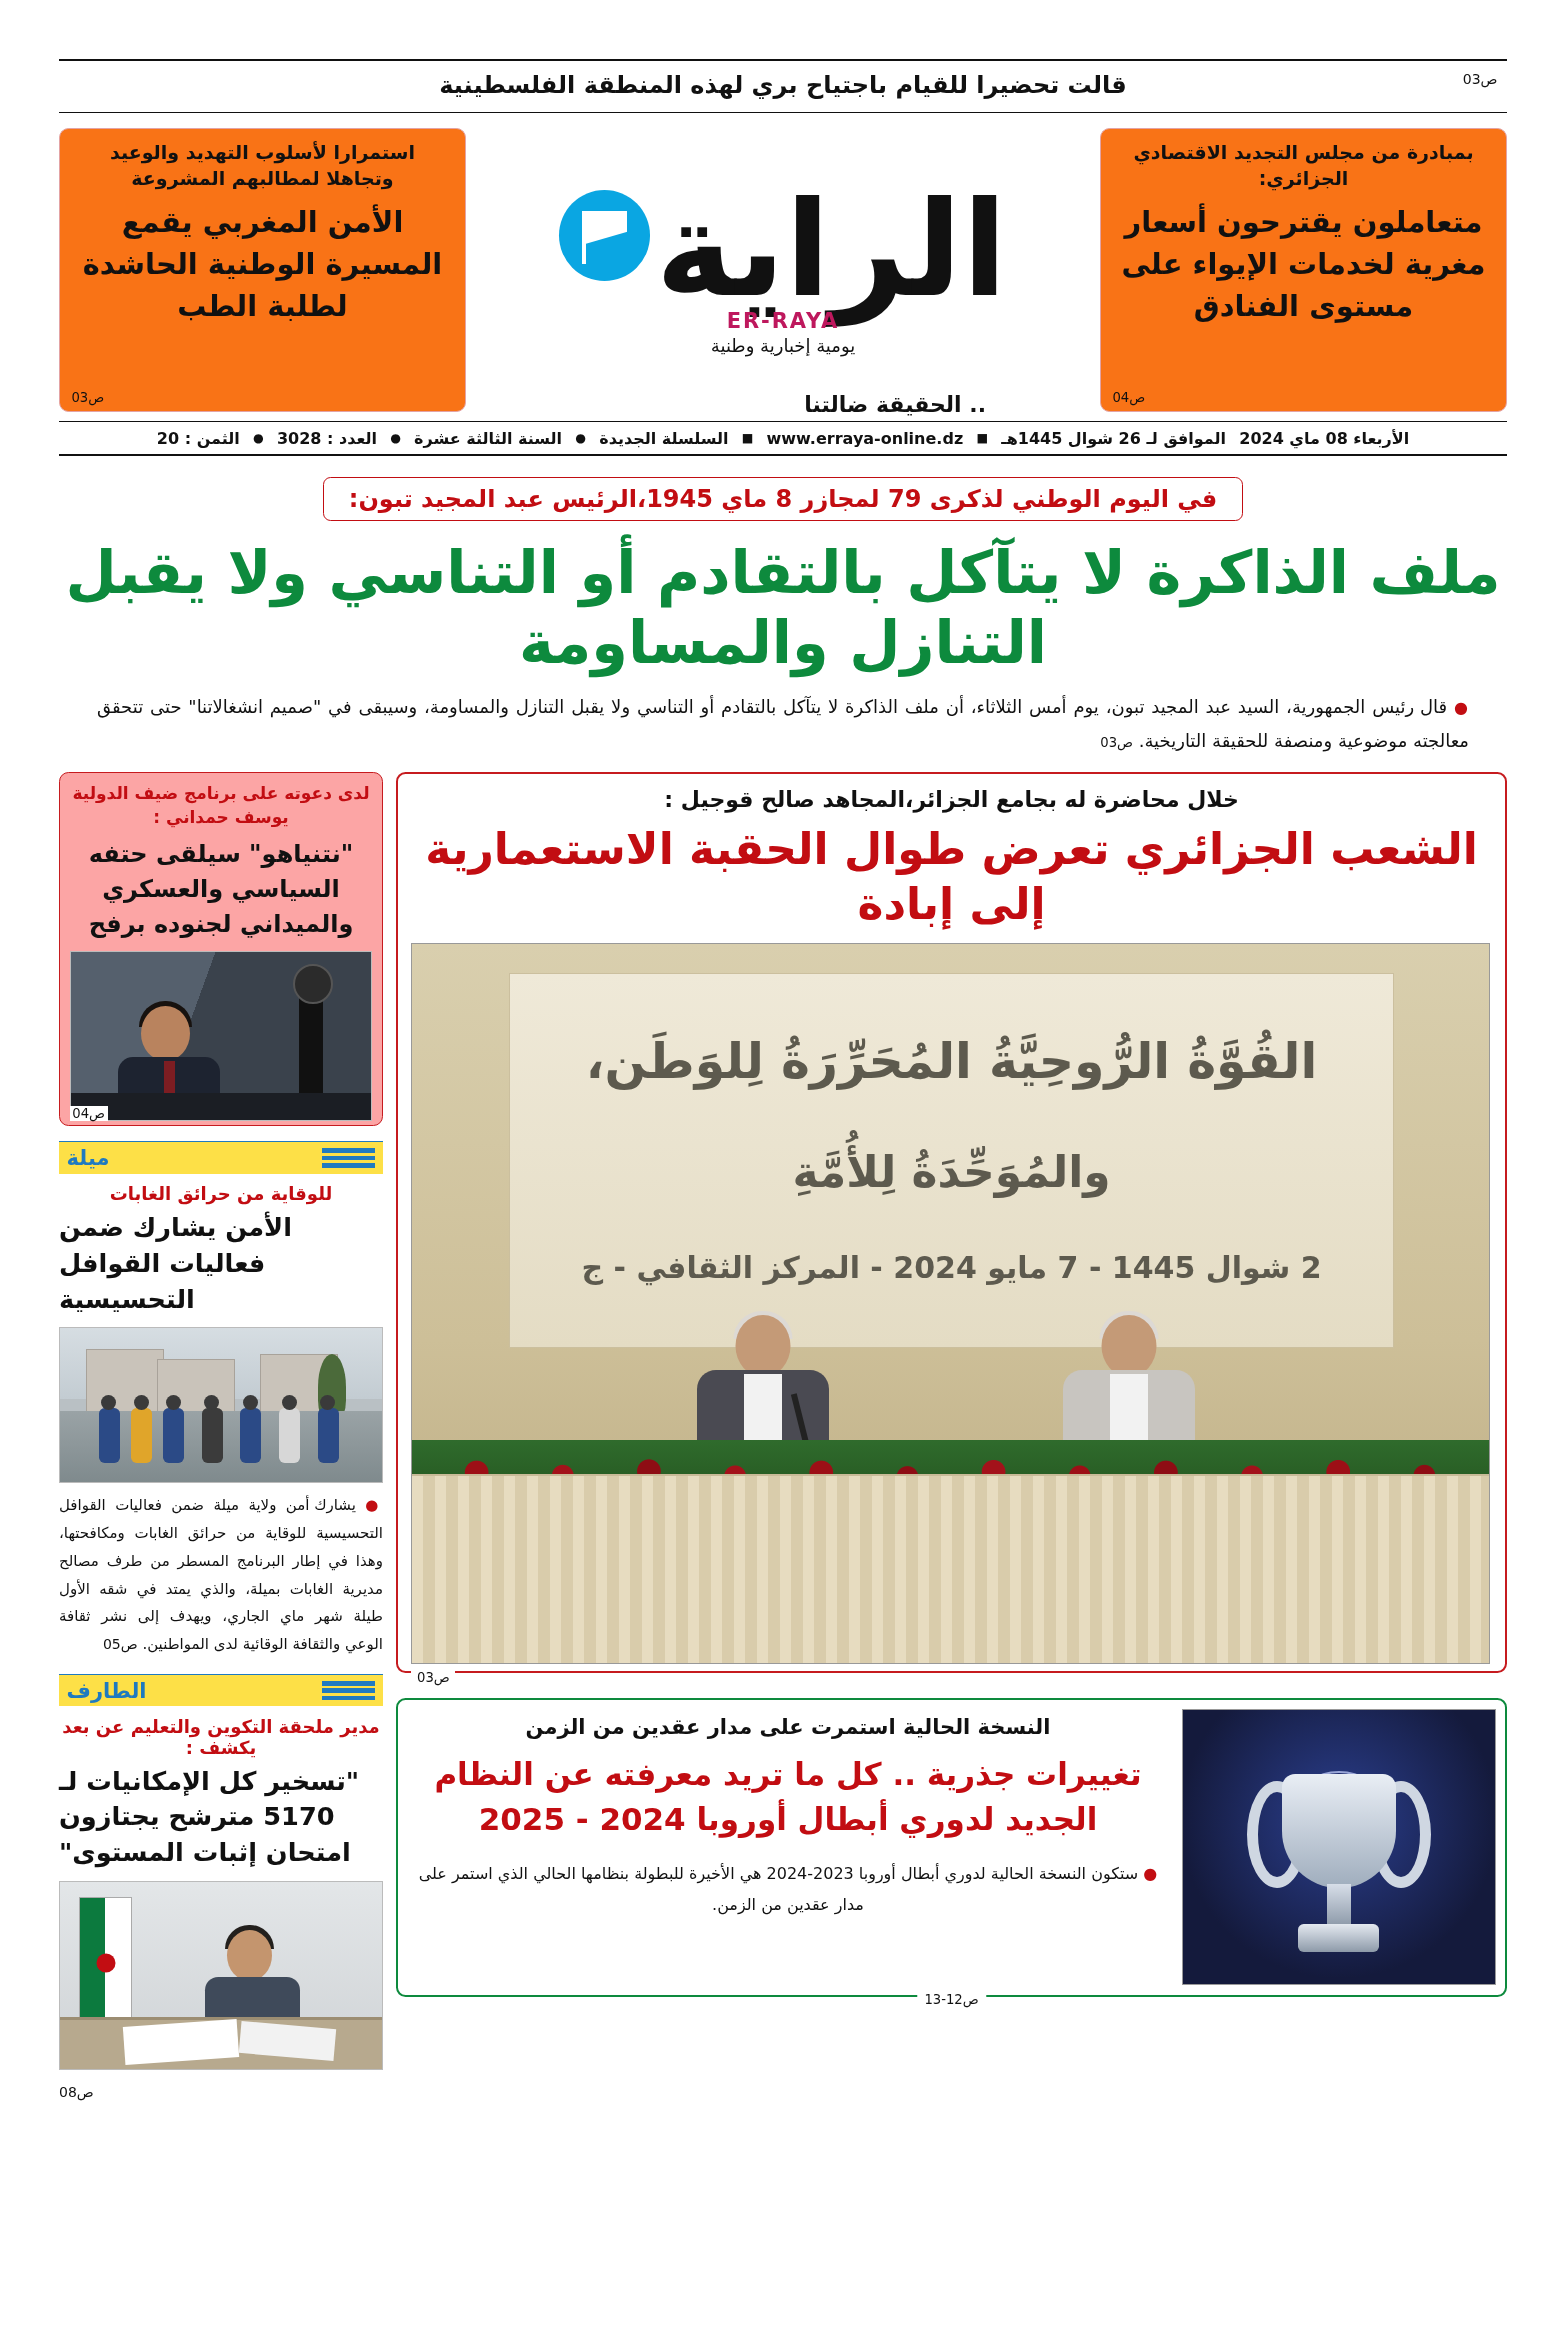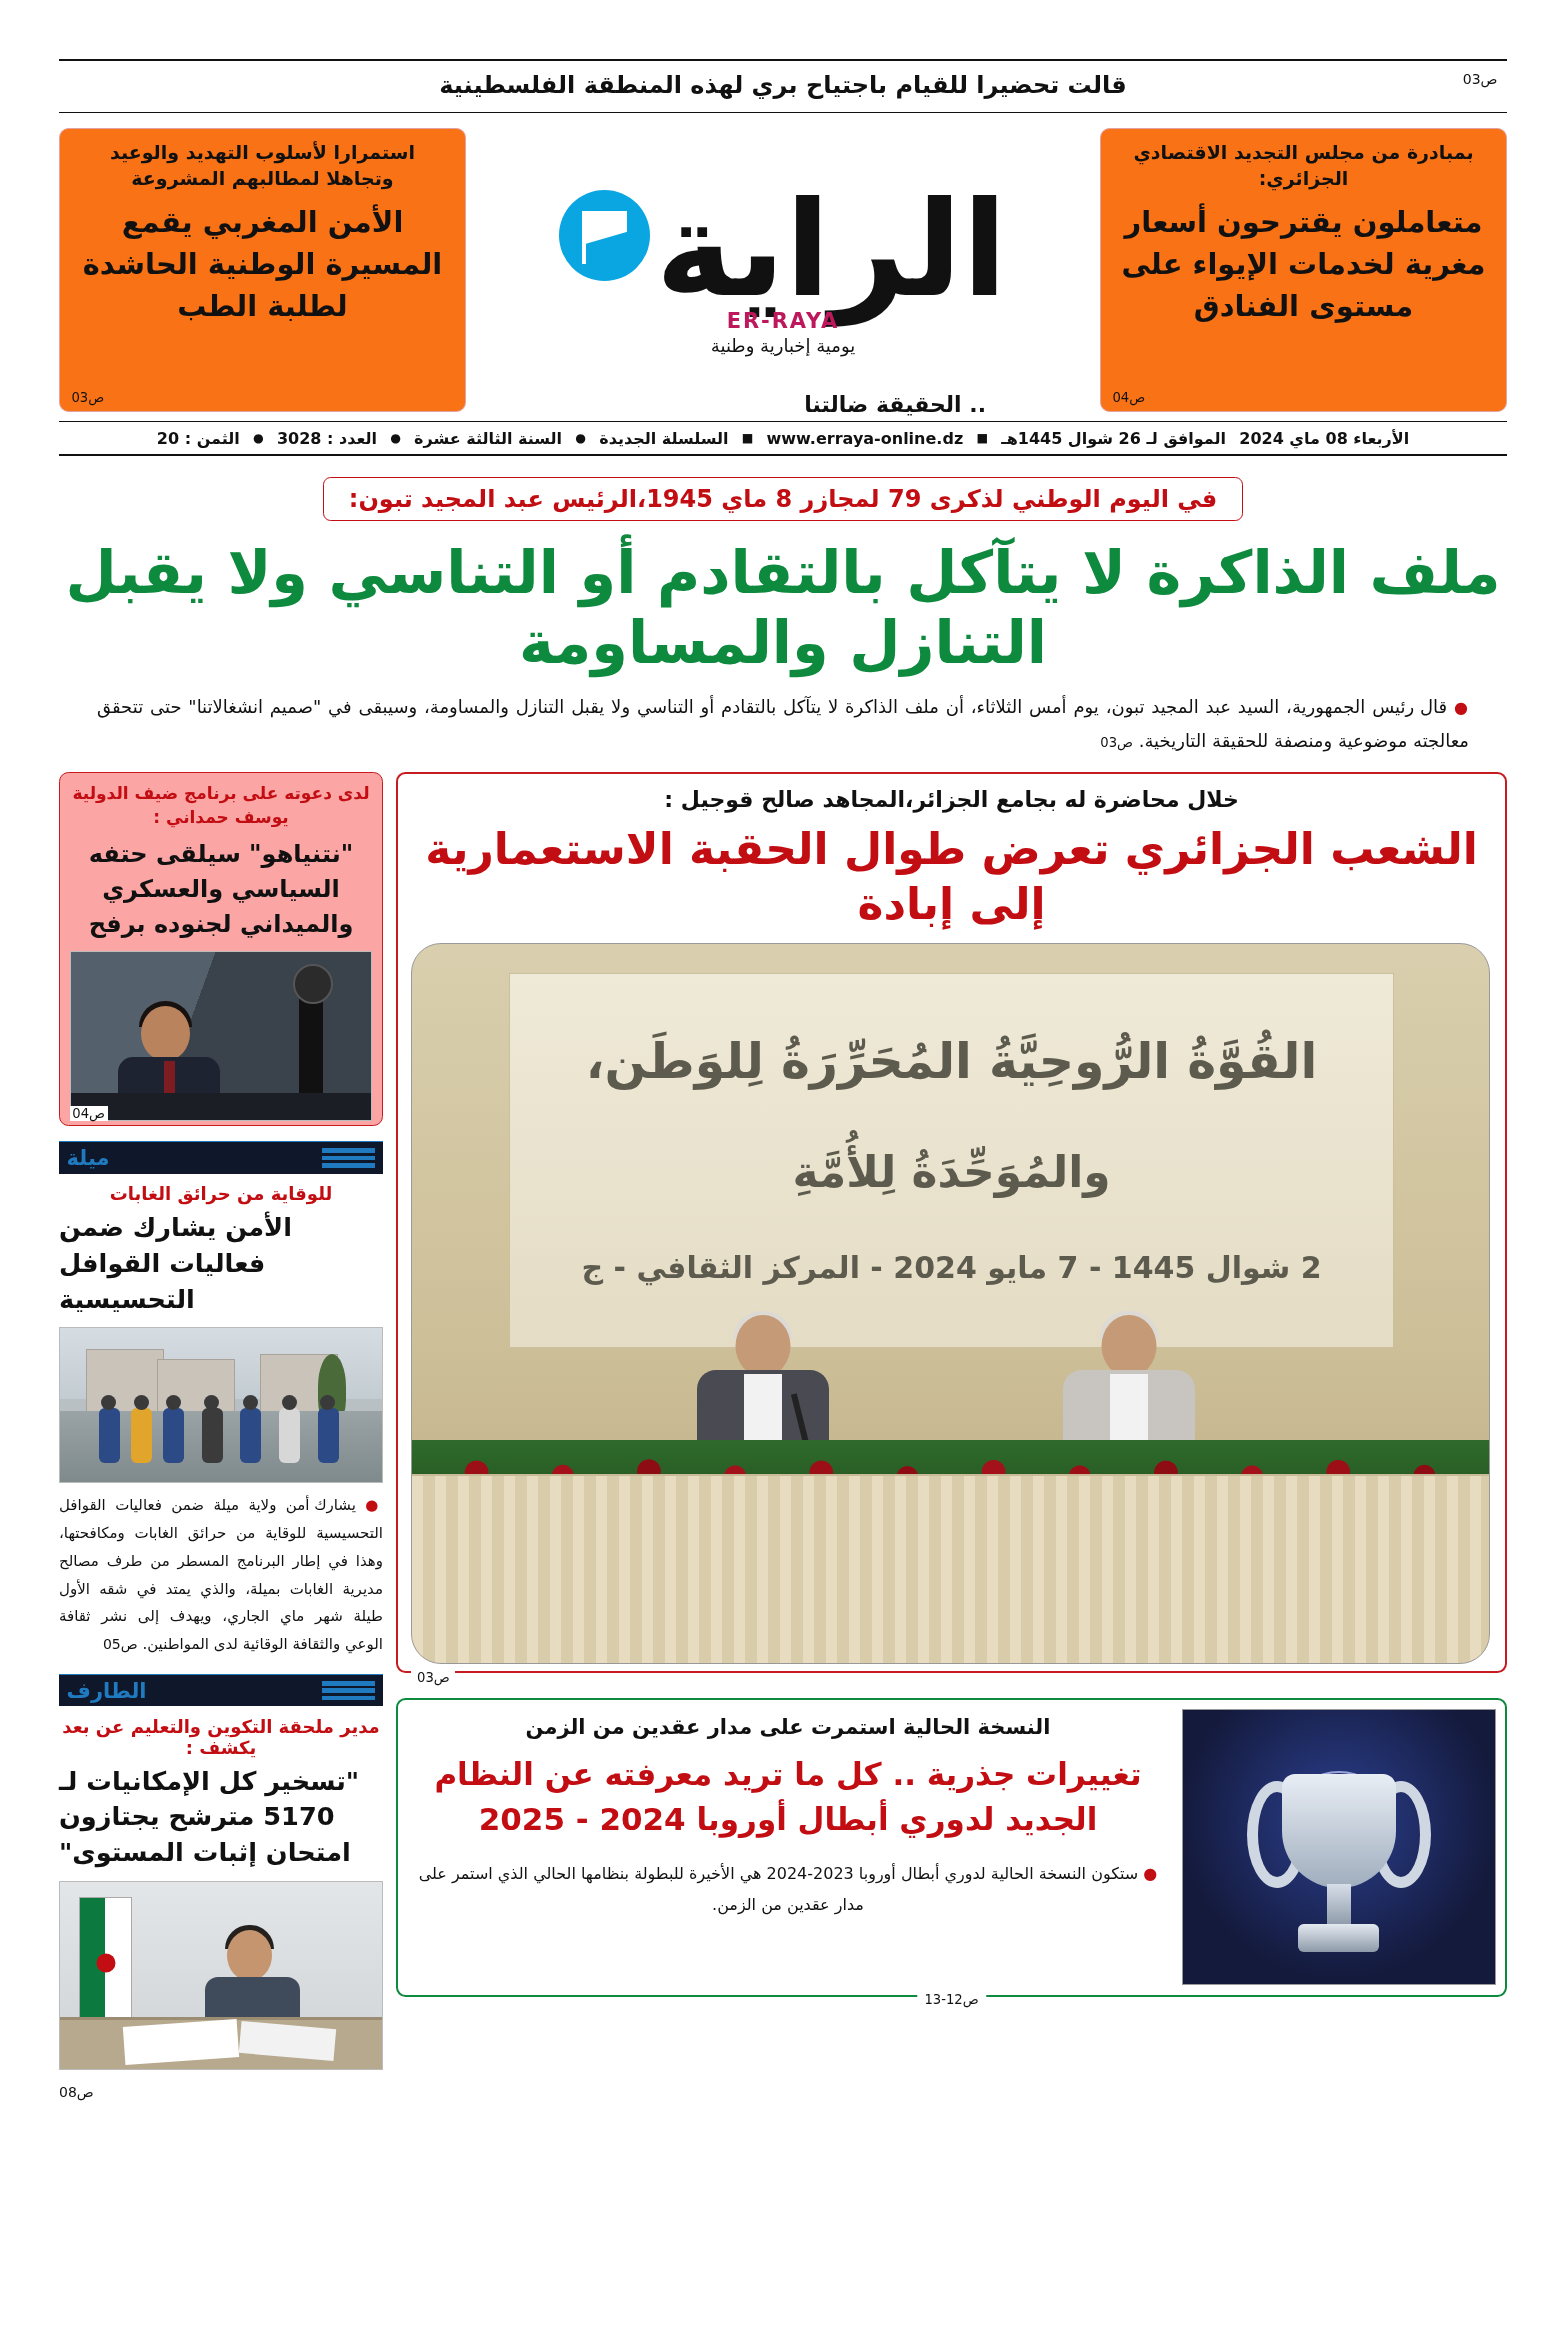--- a/index.html
+++ b/index.html
@@ -55,21 +55,21 @@
   .col-left{width:1200px;}
   .col-right{width:350px;}
 
   
   .card{border:1.9px solid #c61b1f;border-radius:9.5px;padding:9.5px 9.5px 3.8px;position:relative;background:#fca5a5;}
   .card .kicker{font-size:17px;font-weight:bold;color:#c20d12;text-align:center;line-height:1.4;}
   .card .title{font-size:24px;font-weight:bold;color:#111;text-align:center;line-height:1.45;margin-top:7.6px;}
   .card .pm{position:absolute;left:9.5px;bottom:3.8px;font-size:13.2px;background:#fff;padding:0 2.8px;}
   .photo{width:100%;border:0.9px solid #bbb;box-sizing:border-box;display:block;margin-top:9.5px;background:#222;position:relative;overflow:hidden;}
 
-  .sec-head{display:flex;align-items:center;gap:9.5px;background:#0f172a;border-top:1.9px solid #1f7ac0;margin-top:15px;padding:3.8px 7.6px;}
+  .sec-head{display:flex;align-items:center;gap:9.5px;background:#fde047;border-top:1.9px solid #1f7ac0;margin-top:15px;padding:3.8px 7.6px;}
   .sec-head .bars{display:flex;flex-direction:column;gap:2.8px;}
   .sec-head .bars i{display:block;width:53px;height:4.7px;background:#1f7ac0;}
   .sec-head .name{margin-right:auto;font-size:21px;font-weight:bold;color:#1f7ac0;}
 
   .sec-kicker{font-size:18px;font-weight:bold;color:#c20d12;text-align:center;margin-top:9.5px;}
   .sec-title{font-size:25.6px;font-weight:bold;color:#111;text-align:left;line-height:1.4;margin-top:5.7px;}
   .sec-body{font-size:15px;line-height:1.85;color:#111;text-align:justify;margin-top:9.5px;}
   .sec-body .bullet{color:#c20d12;}
 
   
@@ -84,21 +84,21 @@
   .sportbox{border:2.8px solid #0d8a3d;border-radius:9.5px;margin-top:24.6px;display:flex;gap:13.2px;padding:9.5px;position:relative;}
   .sportbox .pm{position:absolute;left:50%;transform:translateX(-50%);bottom:-12.3px;font-size:13.2px;background:#fff;padding:0 7.6px;}
   .sport-photo{width:312px;height:274px;position:relative;overflow:hidden;border:0.9px solid #999;flex:none;}
   .sport-text{flex:1;padding-top:5.7px;}
   .sport-text .kicker{font-size:21px;font-weight:bold;color:#111;text-align:center;}
   .sport-text .title{font-size:31px;font-weight:bold;color:#c20d12;text-align:center;line-height:1.45;margin-top:13.2px;}
   .sport-text .body{font-size:16px;line-height:1.9;color:#111;text-align:center;margin-top:17px;}
   .sport-text .body .bullet{color:#c20d12;}
 
   
-  .ph-conf{background:linear-gradient(#d9cfae 0%,#cdbf98 55%,#b9a97f 100%);border-radius:30px;}
+  .ph-conf{background:linear-gradient(#d9cfae 0%,#cdbf98 55%,#b9a97f 100%);}
   .ph-conf .screen{position:absolute;left:9%;top:4%;width:82%;height:52%;background:linear-gradient(#efe9d8,#e4dcc4);border:0.9px solid #cbbf9e;}
   .ph-conf .screen .ar{position:absolute;width:100%;text-align:center;color:#5d5a4e;font-weight:bold;}
   .ph-conf .l1{top:16%;font-size:49px;}
   .ph-conf .l2{top:46%;font-size:44px;}
   .ph-conf .l3{top:74%;font-size:30px;color:#6a6758;}
   .ph-conf .desk{position:absolute;left:0;bottom:0;width:100%;height:26%;background:repeating-linear-gradient(90deg,#e7dcc0 0 11.4px,#d9ccab 11.4px 23px);border-top:2.8px solid #c9bb98;}
   .ph-conf .roses{position:absolute;left:0;bottom:22%;width:100%;height:9%;background:
      radial-gradient(circle at 6% 50%,#9d0f16 0 11.4px,transparent 12.3px),
      radial-gradient(circle at 14% 55%,#a3121a 0 10.4px,transparent 11.4px),
      radial-gradient(circle at 22% 48%,#8e0d14 0 11.4px,transparent 12.3px),

